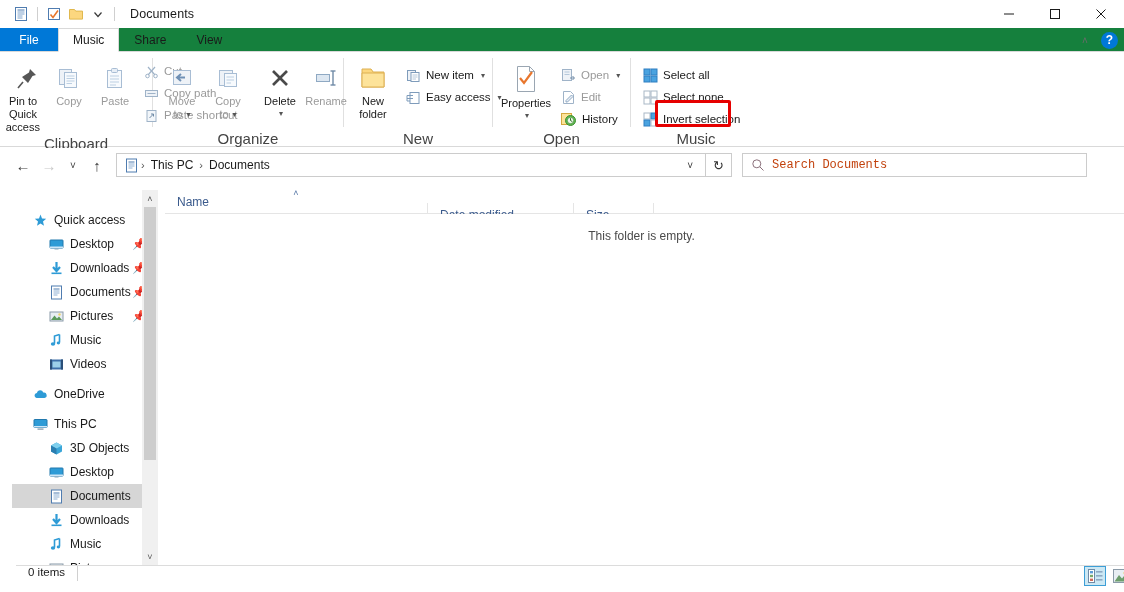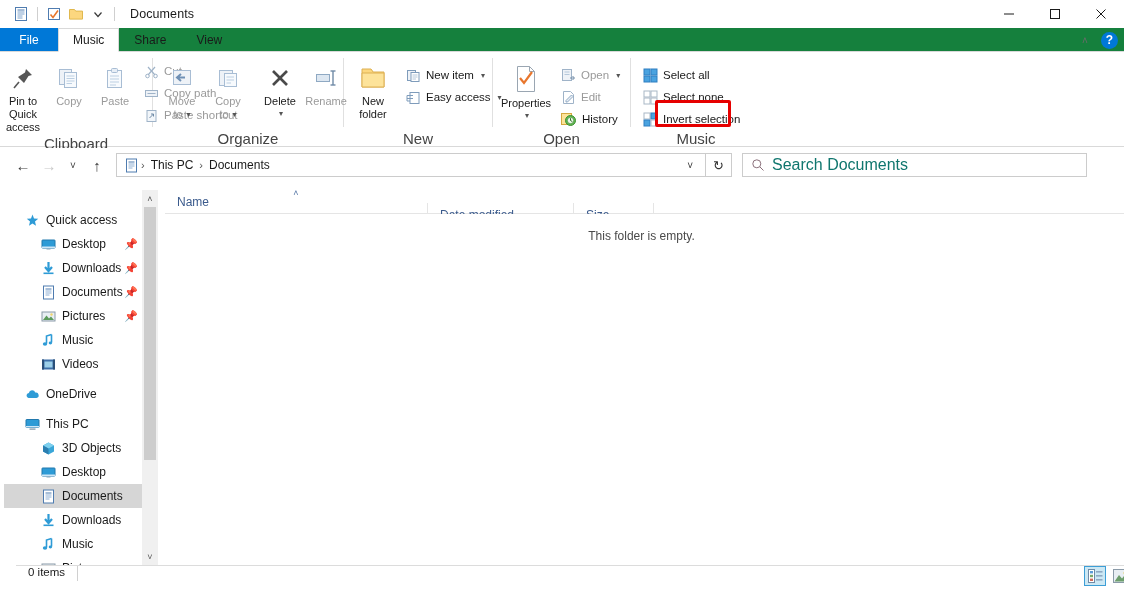--- a/index.html
+++ b/index.html
@@ -113,41 +113,41 @@
   .crumb-spacer { flex:1; }
   .crumb-chev { font-size:10px; color:#333; padding:0 6px; }
   .refreshbtn {
     width:26px; height:24px; display:flex; align-items:center; justify-content:center;
     font-size:13px; color:#333; border:1px solid #cccccc; border-left:none;
   }
   .searchbox {
     margin-left:10px; width:345px; height:24px; border:1px solid #cccccc;
     display:flex; align-items:center; gap:7px; padding:0 8px; background:#fff;
   }
-  .searchbox .ph { font-size:16px; color:#0f766e; }
+  .searchbox .ph { font-size:12px; color:#c2410c;font-family:Liberation Mono, monospace; }
 
   
   .colheaders {
     position:absolute; top:190px; left:165px; width:959px; height:24px;
     display:flex; align-items:center; background:#ffffff;
     border-bottom:1px solid #e5e5e5;
   }
   .colh {
     font-size:12px; color:#3a5a8c; height:24px; display:flex; align-items:center;
     padding-left:12px; position:relative;
   }
   .colh + .colh { border-left:1px solid #e5e5e5;margin-top:26px; }
   .sortchev {
     position:absolute; top:-2px; left:50%; transform:translateX(-50%);
     font-size:9px; color:#5a7aa8;
   }
 
   
   .navpane {
-    position:absolute; top:190px; left:4px; width:142px; height:375px;
+    position:absolute; top:190px; left:12px; width:142px; height:375px;
     background:#ffffff; overflow:hidden; padding-top:18px;
   }
   .navitem {
     display:flex; align-items:center; height:24px; font-size:12px; color:#1a1a1a;
     white-space:nowrap; position:relative;
   }
   .navitem.selected { background:#d6d6d6; }
   .navitem .ico { width:16px; height:16px; margin-right:6px; }
   .navitem.l0 { padding-left:20px; }
   .navitem.l1 { padding-left:36px; }
@@ -251,21 +251,21 @@
   </div>
   <div class="ribbon-right">
     <div class="collapse-chev">˄</div>
     <div class="help-btn">?</div>
   </div>
 
   <div class="ribbon">
 
     <div class="rgroup" style="width:152px;">
       <div class="rgroup-body">
-        <div class="bigbtn" style="width:58px;padding-top:10px;">
+        <div class="bigbtn" style="width:58px;padding-top:10px;align-items:flex-end;">
           <span class="ico">
             <svg width="26" height="26" viewBox="0 0 26 26">
               <path d="M16 3 L22 9 L18.5 10 L14 17 L8 11 L15 6.5 Z" fill="#565656"></path>
               <line x1="9" y1="16" x2="4" y2="22" stroke="#565656" stroke-width="1.6"></line>
             </svg>
           </span>
           <span class="lbl">Pin to Quick</span>
           <span class="lbl" style="margin-top:0">access</span>
         </div>
         <div class="bigbtn disabled" style="width:40px;padding-top:10px;">

